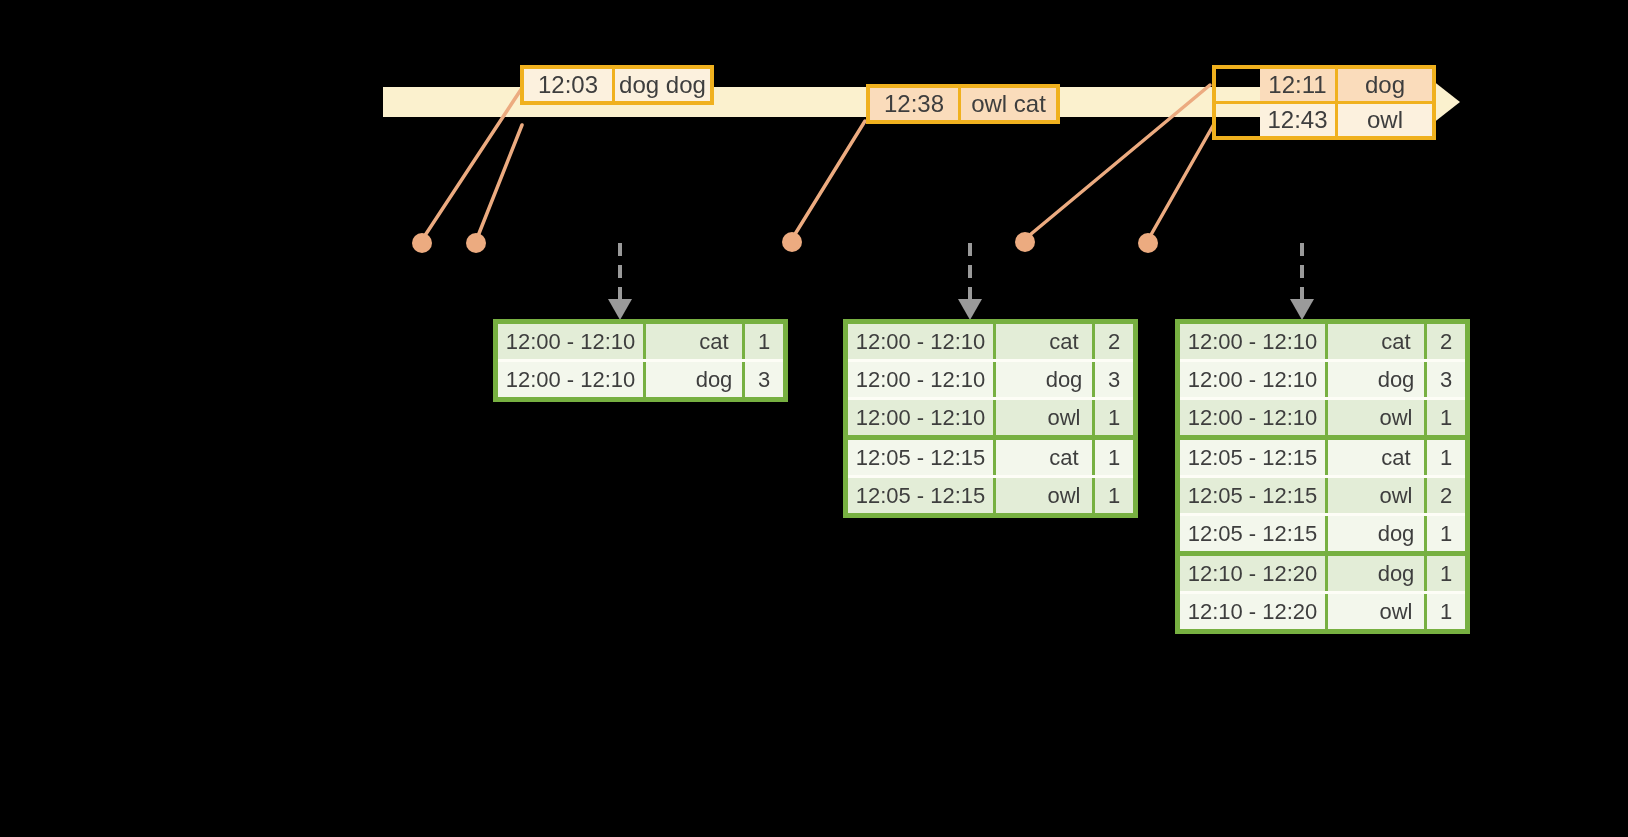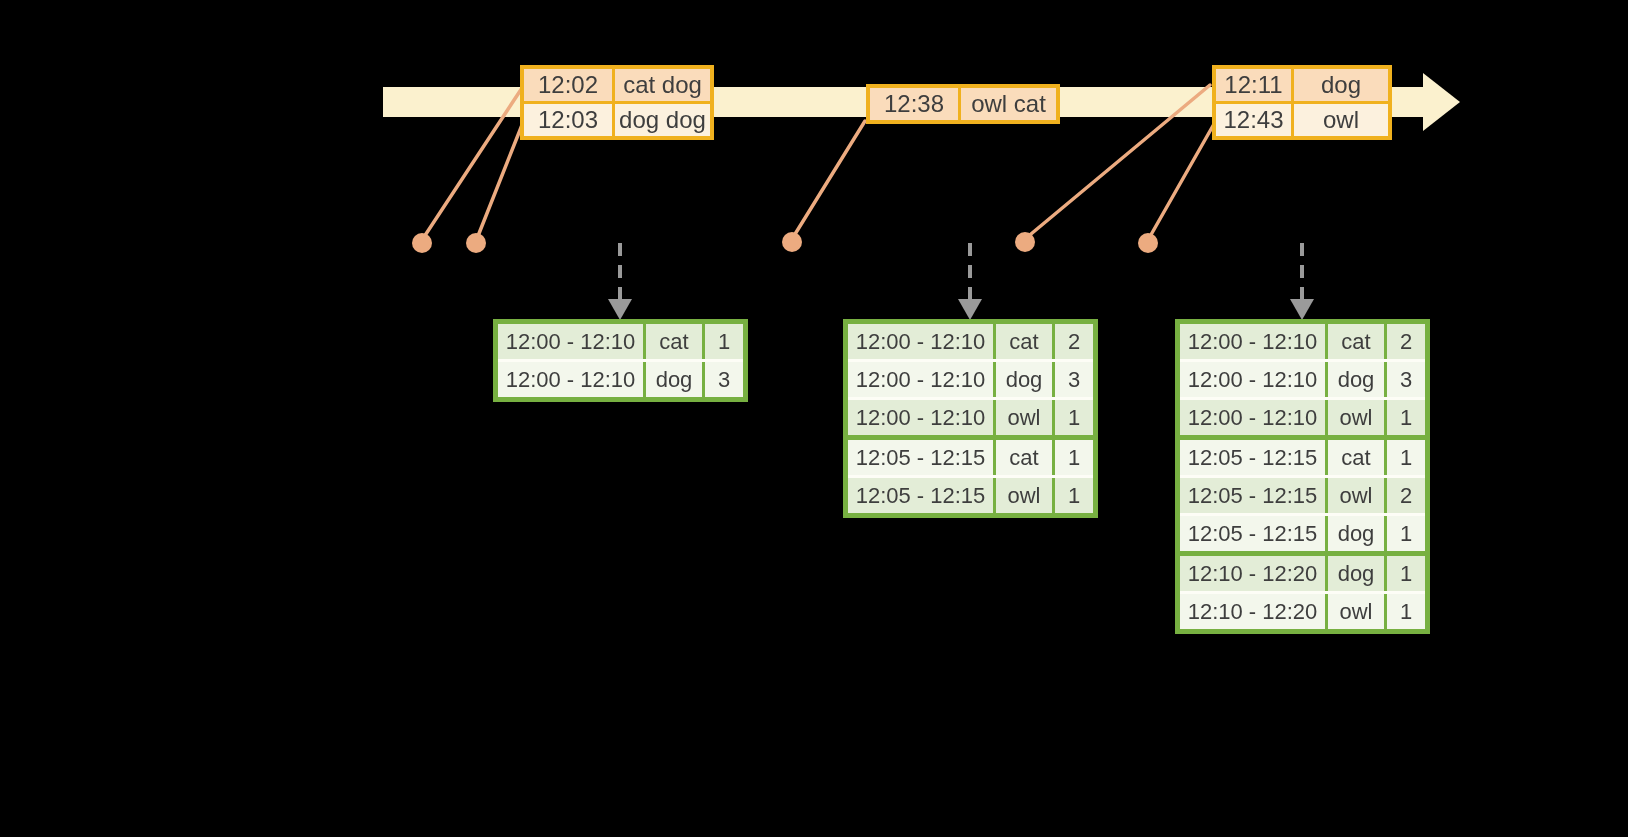--- a/index.html
+++ b/index.html
@@ -14,34 +14,34 @@
   
   .otable{position:absolute;border:4px solid var(--event-border);}
   .orow{display:flex;}
   .orow + .orow{border-top:3px solid var(--event-border);justify-content:space-between;}
   .orow.dark .ocell{background:var(--event-row-dark);}
   .orow.light .ocell{background:var(--event-row-light);}
   .ocell{display:flex;align-items:center;justify-content:center;
          height:32px;font-size:24px;line-height:1;}
   .ocell.time{width:88px;border-right:3px solid var(--event-border);}
   .ocell.words{width:95px;}
-  .otable.cols-narrow .ocell.time{width:75px;}
+  .otable.cols-narrow .ocell.time{width:75px;margin-left:44px;}
   .otable.cols-narrow .ocell.words{width:94px;}
 
   
   .gtable{position:absolute;border:5px solid var(--result-border);}
   .grow{display:flex;}
   .grow + .grow{border-top:3px solid var(--row-divider);}
   .grow.sep{border-top:5px solid var(--result-border);}
   .grow.dark .gcell{background:var(--result-row-dark);}
   .grow.light .gcell{background:var(--result-row-light);}
   .gcell{display:flex;align-items:center;justify-content:center;
          height:35px;font-size:22px;line-height:1;}
   .gcell.window{width:145px;border-right:3px solid var(--result-border);}
-  .gcell.word{width:56px;border-right:3px solid var(--result-border);}
+  .gcell.word{width:56px;border-right:3px solid var(--result-border);padding-left:40px;}
   .gcell.count{width:38px;}
 </style>
 </head>
 <body>
 
 <div class="stage">
 
   <svg class="layer" width="1628" height="837" viewBox="0 0 1628 837">
 
     <rect x="383" y="87" width="1040" height="30" fill="var(--timeline-fill)"></rect>
@@ -70,24 +70,20 @@
     </g>
     <g fill="var(--trigger-arrow)">
       <polygon points="608,299 632,299 620,320"></polygon>
       <polygon points="958,299 982,299 970,320"></polygon>
       <polygon points="1290,299 1314,299 1302,320"></polygon>
     </g>
   </svg>
 
   <div class="otable" style="left:520px;top:65px">
 
-      <div class="orow dark">
-        <div class="ocell time">12:02</div>
-        <div class="ocell words">cat dog</div>
-      </div>
 
       <div class="orow light">
         <div class="ocell time">12:03</div>
         <div class="ocell words">dog dog</div>
       </div>
     </div>
 
   <div class="otable" style="left:866px;top:84px">
 
       <div class="orow dark">

